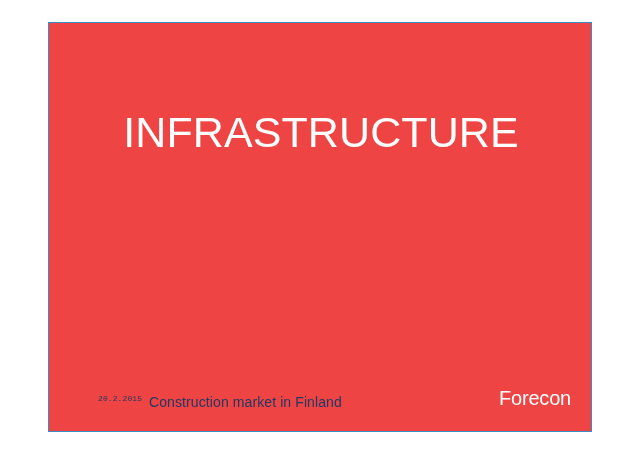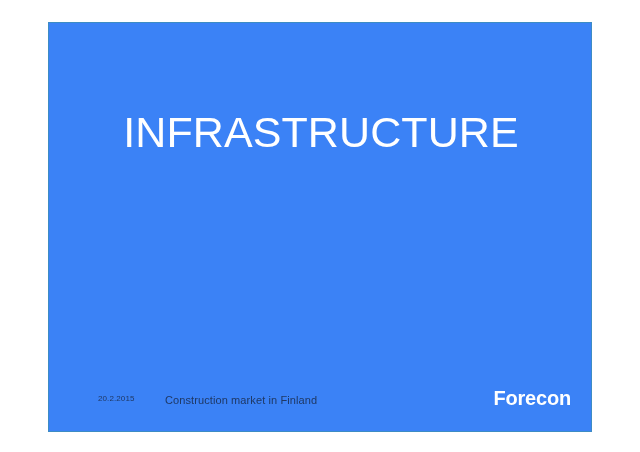--- a/index.html
+++ b/index.html
@@ -24,21 +24,21 @@
     height: 452px;
     background: #ffffff;
   }
 
   #slide {
     position: absolute;
     left: 48px;
     top: 22px;
     width: 544px;
     height: 410px;
-    background: #3b82f6;
+    background: #ef4444;
     box-sizing: border-box;
     border: 1px solid #3d8cc4;
     overflow: hidden;
   }
 
   
   #title-block {
     position: absolute;
     left: 0;
     top: 88px;
@@ -64,48 +64,47 @@
     bottom: 0;
     width: 544px;
     height: 46px;
   }
 
   #footer-date {
     position: absolute;
     left: 49px;
     top: 9px;
     color: #1f3864;
-    font-family: Liberation Sans, sans-serif;
+    font-family: Liberation Mono, monospace;
     font-size: 8px;
     font-weight: 400;
     letter-spacing: 0.1px;
     white-space: nowrap;
   }
 
   #footer-subject {
     position: absolute;
     left: 100px;
     top: 9px;
     color: #1f3864;
     font-family: "Liberation Sans", sans-serif;
-    font-size: 11px;
+    font-size: 14px;
     font-weight: 400;
     letter-spacing: 0.1px;
     white-space: nowrap;
-    margin-left: 16px;
   }
 
   #logo {
     position: absolute;
     right: 22px;
     top: 3px;
     color: #ffffff;
     font-family: "Liberation Sans", sans-serif;
     font-size: 20px;
-    font-weight: 700;
+    font-weight: 400;
     letter-spacing: -0.2px;
     line-height: 20px;
     white-space: nowrap;
   }
 </style>
 </head>
 <body>
 
 <div id="slide-canvas">
 

